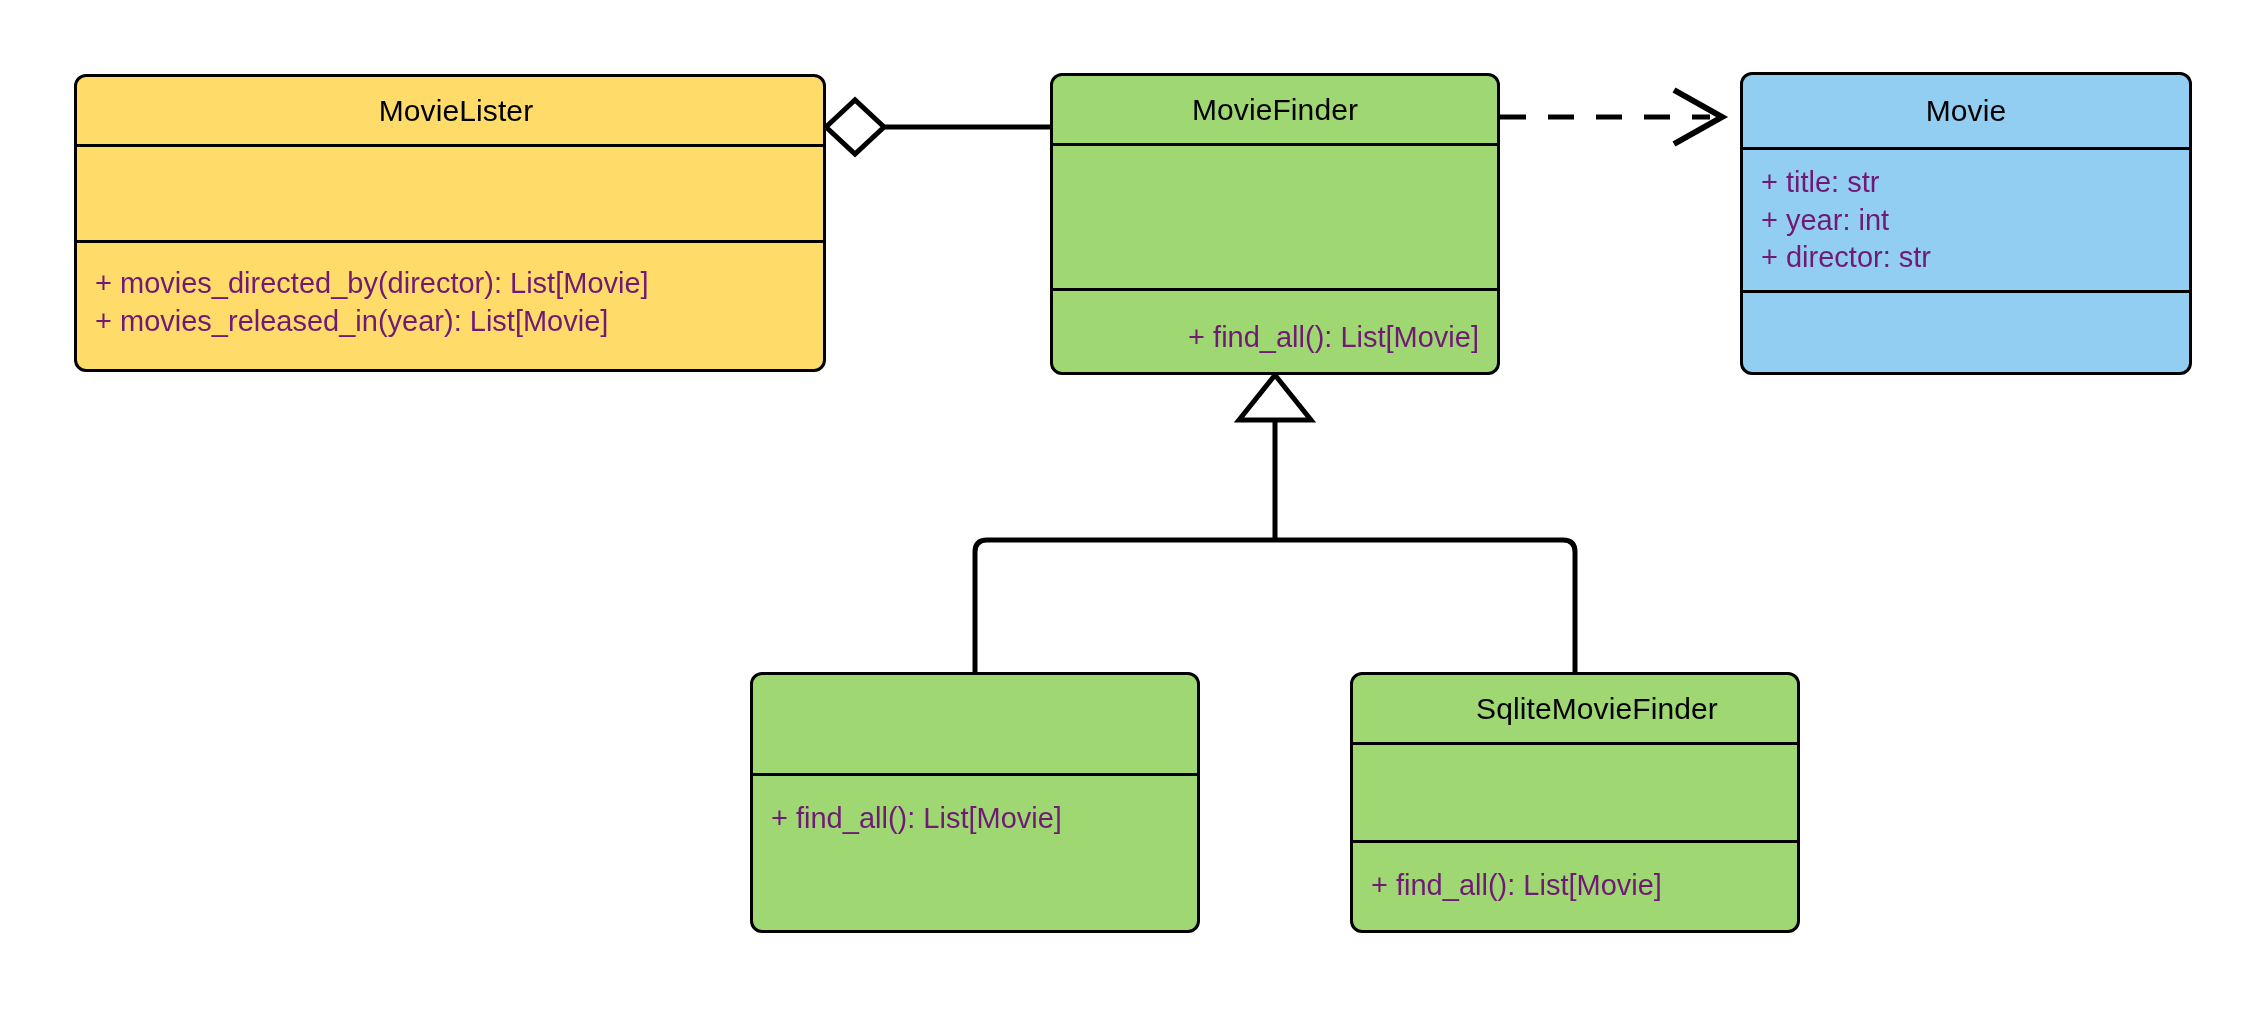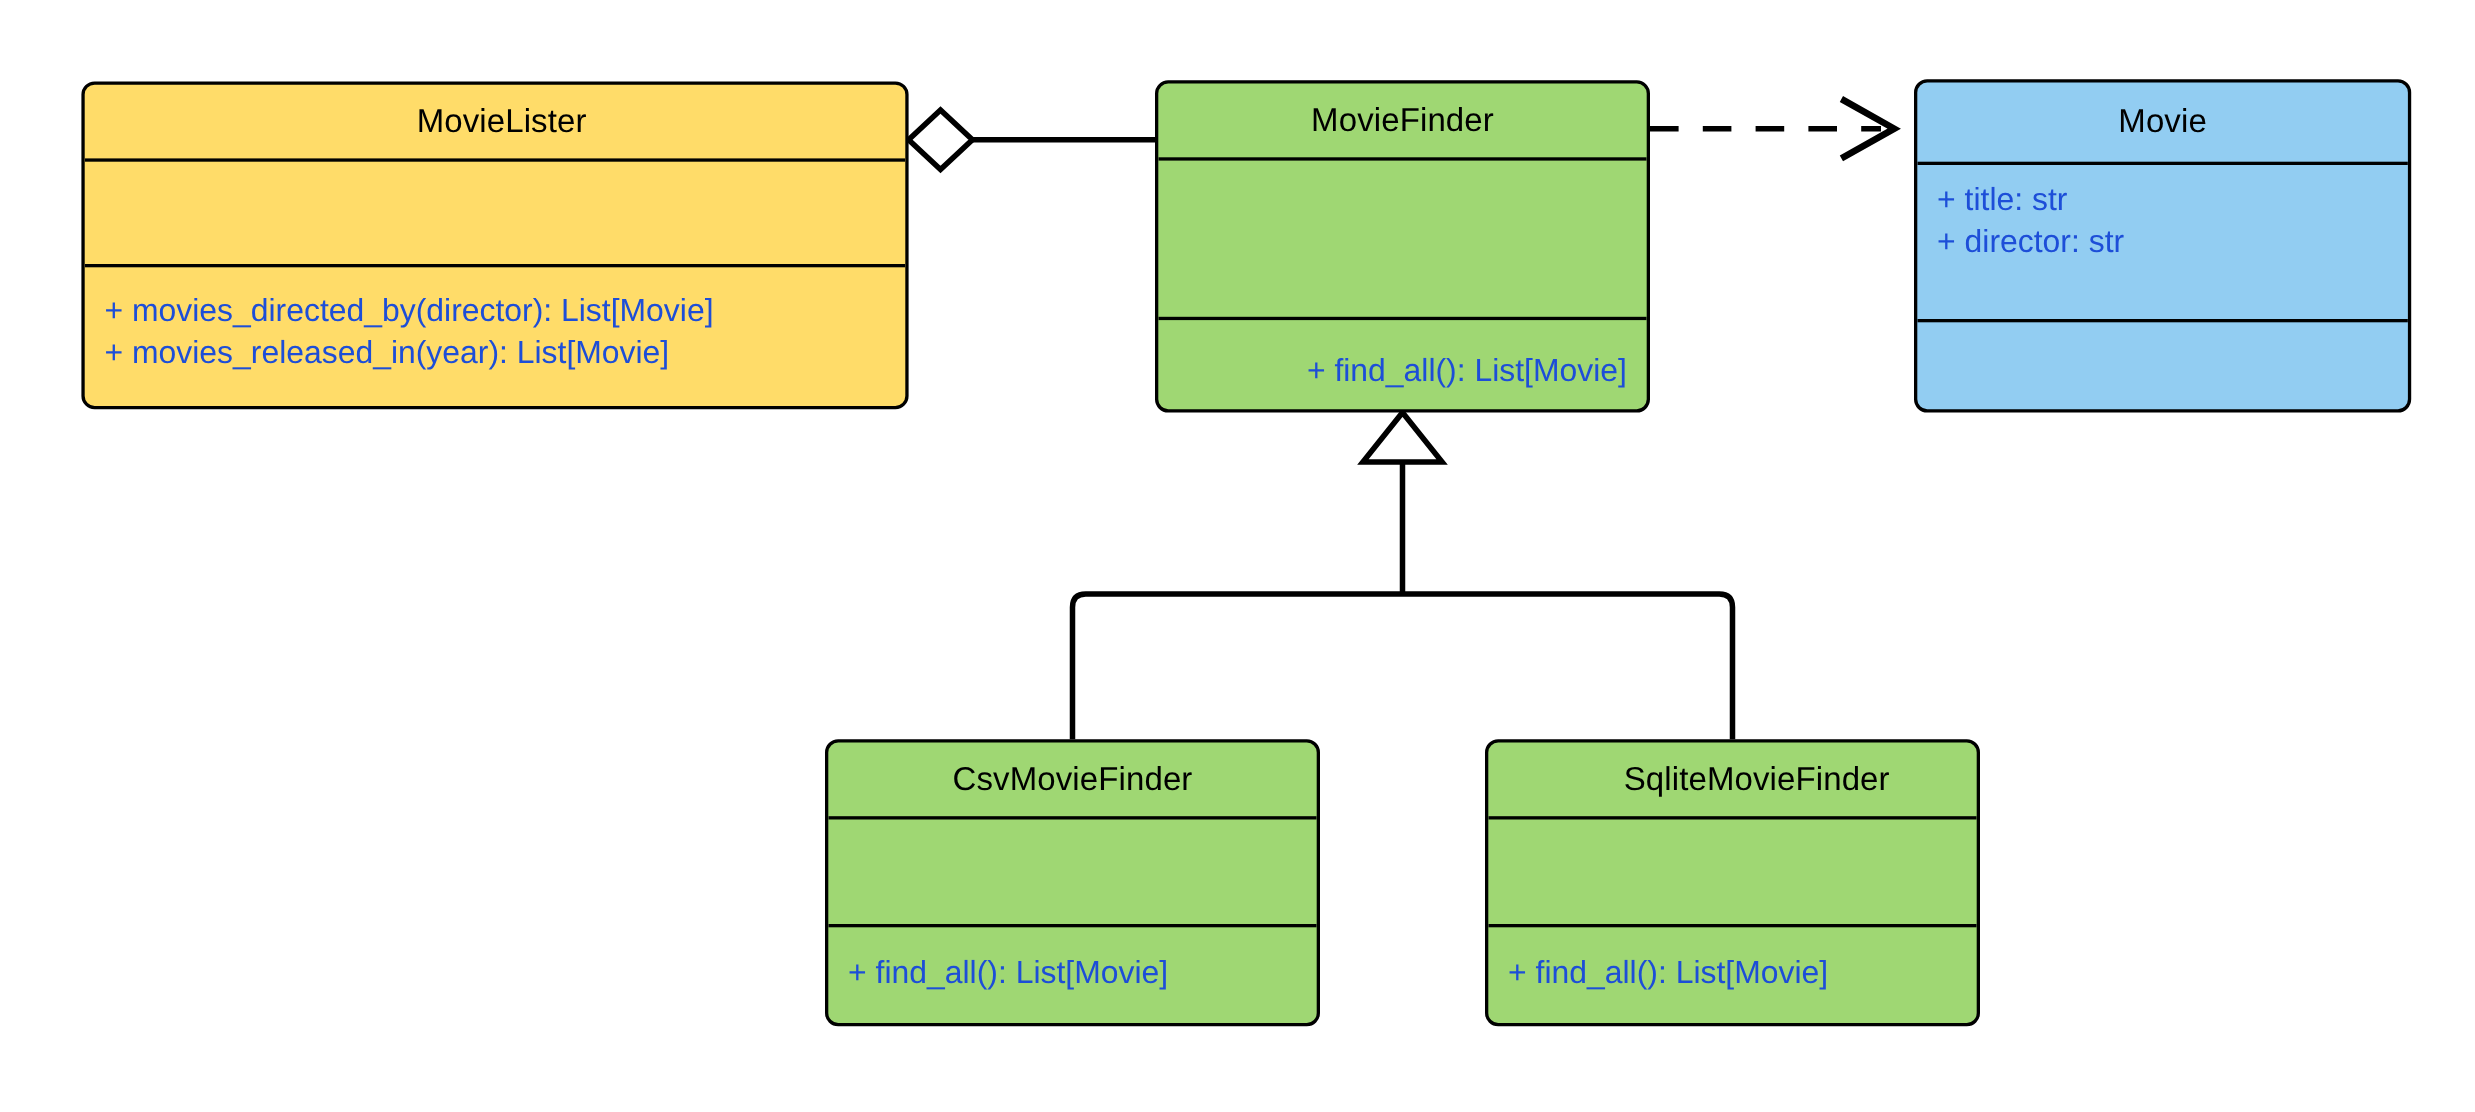--- a/index.html
+++ b/index.html
@@ -50,21 +50,21 @@
     font-size: 30px;
     color: #000000;
     letter-spacing: 0.1px;
     white-space: nowrap;
   }
   .member-list {
     padding: 10px 18px 0 18px;
   }
   .member {
     font-size: 29px;
-    color: #1d4ed8;
+    color: #701a75;
     line-height: 1.30;
     white-space: nowrap;
   }
   .member-list.empty {
     padding: 0;
   }
   
   #class-movielister      { left: 74px;   top: 74px;  width: 752px; height: 298px; background: #FFDC69; }
   #class-movielister .c0  { height: 67px; margin-left: 12px; }
   #class-movielister .c1  { height: 96px; }
@@ -145,30 +145,30 @@
         <div class="member">+ find_all(): List[Movie]</div>
       </div>
     </div>
   </div>
 
   <div class="uml-class" id="class-movie">
     <div class="compartment c0 class-name">Movie</div>
     <div class="compartment c1">
       <div class="member-list">
         <div class="member">+ title: str</div>
+        <div class="member">+ year: int</div>
         <div class="member">+ director: str</div>
       </div>
     </div>
     <div class="compartment c2">
       <div class="member-list empty"></div>
     </div>
   </div>
 
   <div class="uml-class" id="class-csvmoviefinder">
-    <div class="compartment c0 class-name">CsvMovieFinder</div>
     <div class="compartment c1">
       <div class="member-list empty"></div>
     </div>
     <div class="compartment c2">
       <div class="member-list">
         <div class="member">+ find_all(): List[Movie]</div>
       </div>
     </div>
   </div>
 

